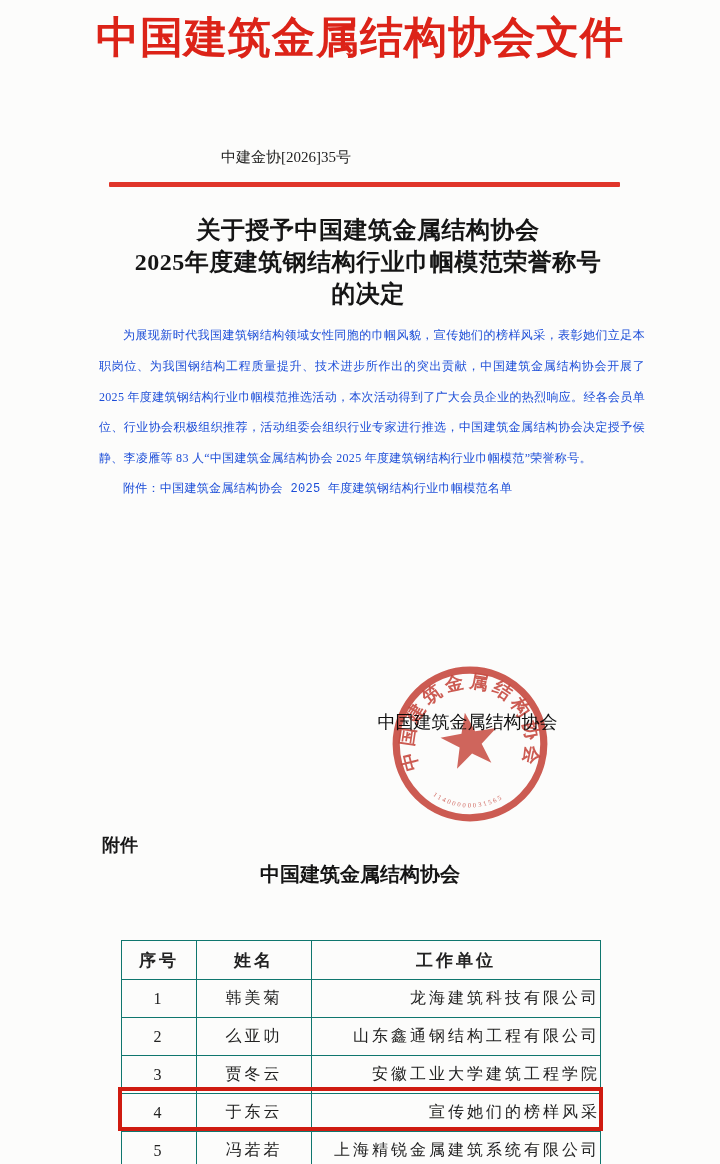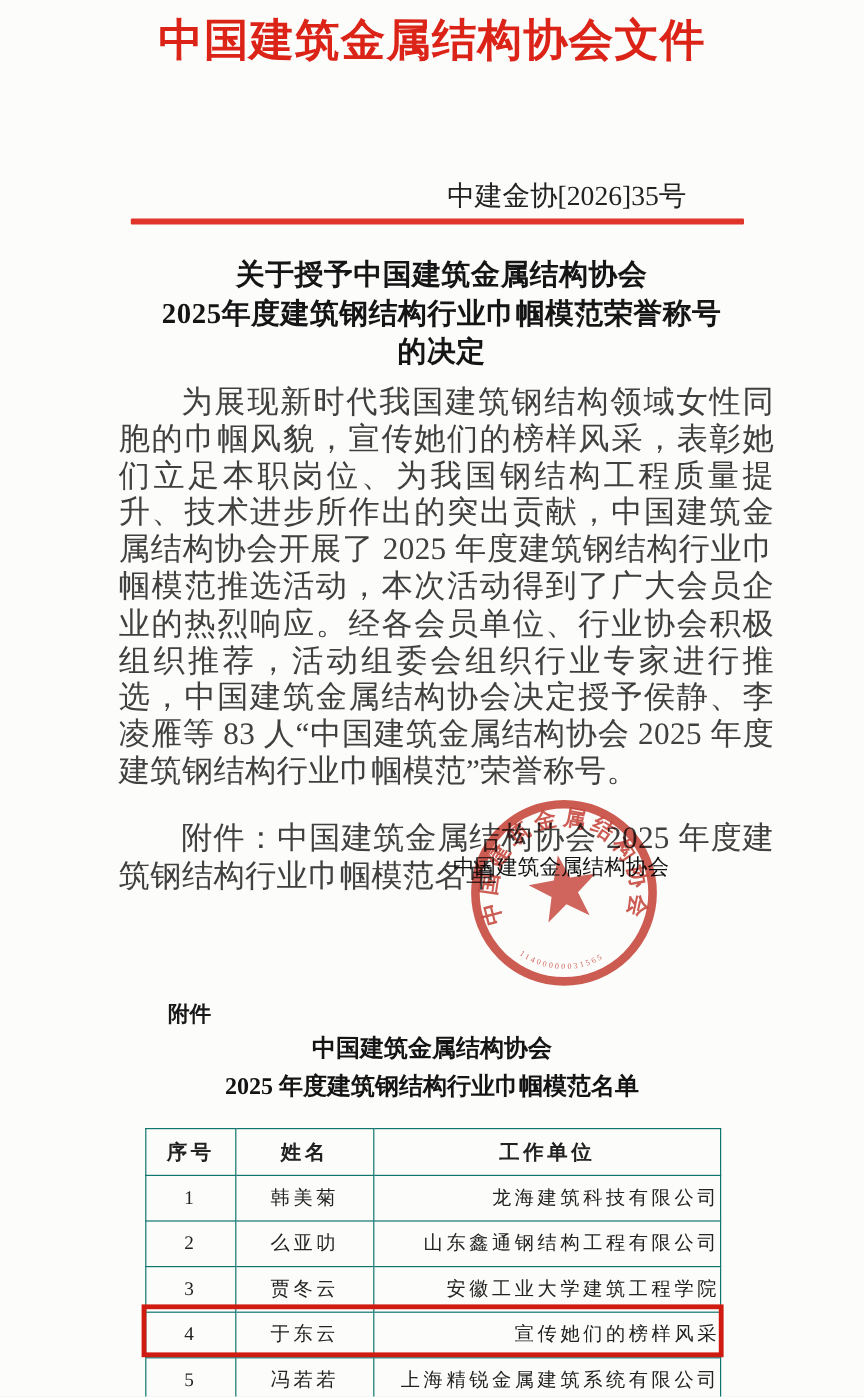--- a/index.html
+++ b/index.html
@@ -9,55 +9,55 @@
     width:720px;height:1164px;
     margin:0 auto;
     background:#fcfcfb;
     overflow:hidden;
     font-family:"Liberation Serif","DejaVu Serif",serif;
     color:#1c1c1c;
   }
   .header-title{
     position:absolute;top:9px;left:0;width:720px;
     text-align:center;
-    font-size:37px;font-weight:900;letter-spacing:1px;
+    font-size:43px;font-weight:900;letter-spacing:1px;
     color:#dc2318;
   }
   .doc-number{
     position:absolute;top:148px;left:0;width:572px;
-    text-align:right;font-size:23px;color:#222;
+    text-align:center;font-size:15px;color:#222;
   }
   .red-rule{
     position:absolute;top:182px;left:109px;width:511px;height:5px;
     background:#e0352a;border-radius:1px;
   }
   .title-block{
     position:absolute;top:214px;left:68px;width:600px;
     text-align:center;font-size:24px;font-weight:800;
     line-height:32px;letter-spacing:0.5px;color:#151515;
   }
   .body-block{
     position:absolute;top:320px;left:99px;width:546px;
-    font-size:26px;line-height:30.8px;letter-spacing:0.3px;
-    text-align:justify;color:#404040;
+    font-size:12px;line-height:30.8px;letter-spacing:0.3px;
+    text-align:justify;color:#1d4ed8;
   }
   .body-block p{margin:0;text-indent:2em;}
-  .body-block p.attach{margin-top:25px;}
+  .body-block p.attach{margin-top:0;font-family:Liberation Mono, monospace;}
   .signature{
     position:absolute;top:707px;left:360px;width:215px;
     text-align:center;font-size:18px;line-height:31px;color:#111;
   }
   .seal{
     position:absolute;top:663px;left:389px;width:162px;height:162px;
     mix-blend-mode:multiply;opacity:0.88;
     pointer-events:none;
   }
   .annex-label{
     position:absolute;top:833px;left:102px;
-    font-size:18px;font-weight:700;color:#181818;margin-left:38px;
+    font-size:18px;font-weight:700;color:#181818;
   }
   .annex-title{
     position:absolute;top:858px;left:60px;width:600px;
     text-align:center;font-size:20px;font-weight:800;
     line-height:32px;color:#141414;
   }
   table.roster{
     position:absolute;top:940px;left:121px;
     width:479px;border-collapse:collapse;table-layout:fixed;
     font-size:16px;color:#222;
@@ -119,21 +119,20 @@
     </text>
     <text class="seal-text" font-size="6.5" letter-spacing="2" opacity="0.85">
       <textPath href="#sealArcBottom" startOffset="26">11400000031565</textPath>
     </text>
   </svg>
 
   <div class="annex-label">附件</div>
 
   <div class="annex-title">
     <div>中国建筑金属结构协会</div>
-    <div>2025 年度建筑钢结构行业巾帼模范名单</div>
   </div>
 
   <table class="roster">
     <colgroup>
         <col class="c1">
         <col class="c2">
         <col class="c3">
       </colgroup>
     <thead>
       <tr>

